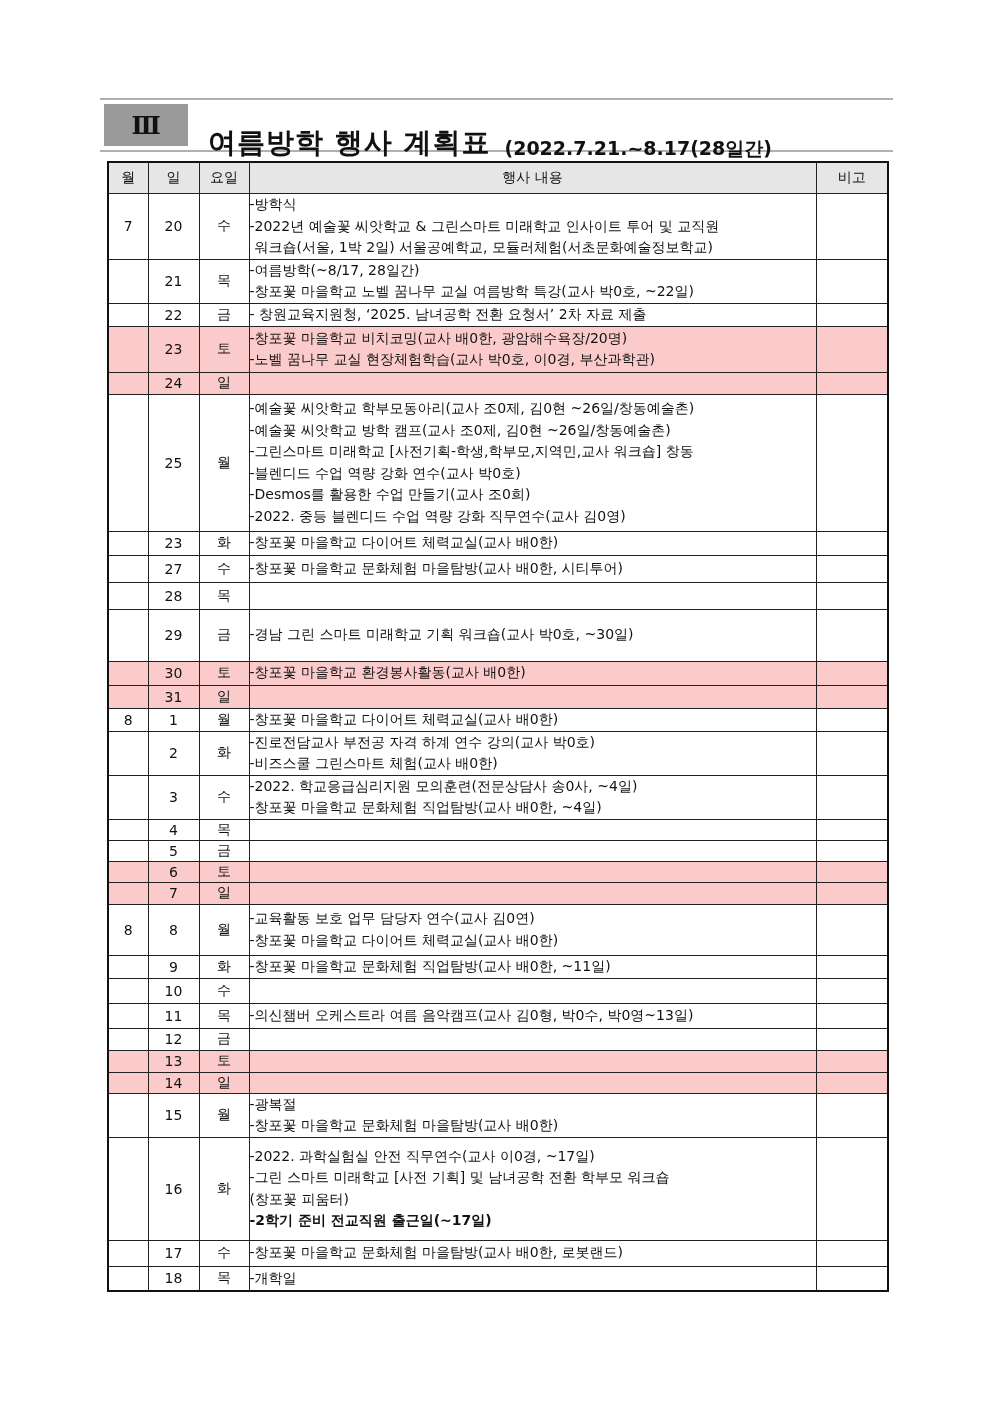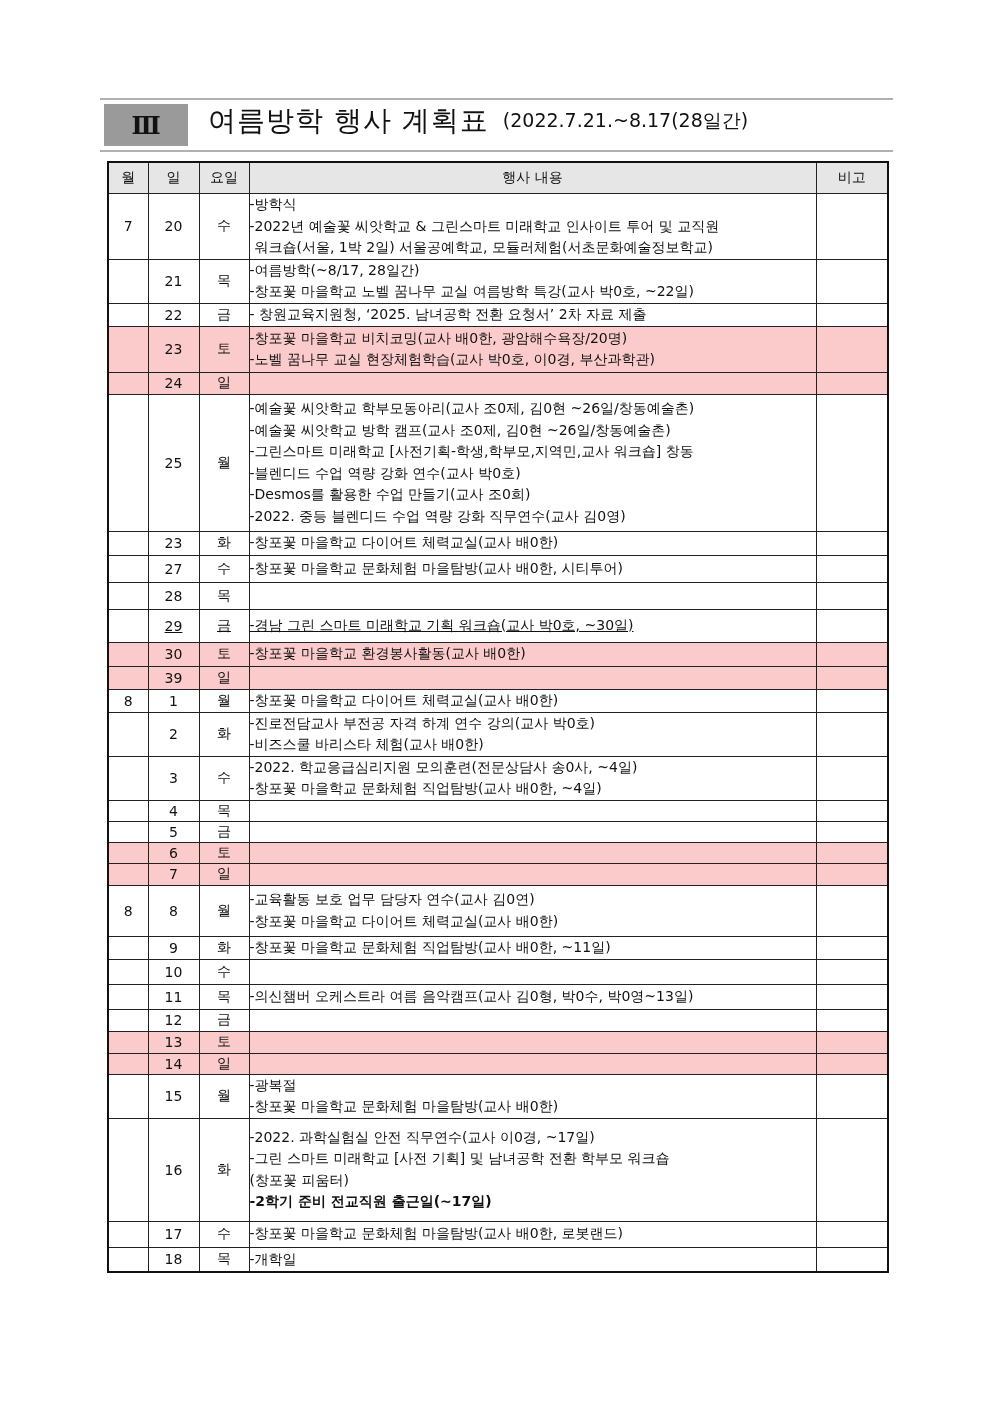--- a/index.html
+++ b/index.html
@@ -1,19 +1,19 @@
 <!DOCTYPE html>
 <html><head>
 <meta charset="utf-8">
 <style>
   html, body { margin: 0; padding: 0; background: #ffffff; }
   body { width: 992px; height: 1403px; position: relative; font-family: "DejaVu Sans", sans-serif; color: #111; }
   .title-bar { position: absolute; left: 100px; top: 98px; width: 793px; height: 50px; border-top: 2px solid #b0b0b0; border-bottom: 2px solid #b0b0b0; }
   .roman { position: absolute; left: 4px; top: 4px; width: 84px; height: 42px; background: #9a9a9a; color: #111; font-family: "DejaVu Serif", serif; font-weight: bold; font-size: 24px; display: flex; align-items: center; justify-content: center; }
-  .title-main { position: absolute; left: 108px; top: 0; height: 42px; display: flex; align-items: center; font-weight: normal; font-size: 28px; letter-spacing: 1px; white-space: nowrap; }
+  .title-main { position: absolute; left: 108px; top: 20px; height: 42px; display: flex; align-items: flex-end; font-weight: bold; font-size: 28px; letter-spacing: 1px; white-space: nowrap; }
   .title-sub { font-size: 19px; margin-left: 14px; letter-spacing: 0; }
   table.plan { position: absolute; left: 107px; top: 161px; width: 780px; border-collapse: collapse; border: 2px solid #111; table-layout: fixed; font-size: 14px; }
   table.plan th, table.plan td { border: 1px solid #222; padding: 0; }
   table.plan th { background: #e6e6e6; font-weight: normal; height: 30px; text-align: center; }
   td.c { text-align: center; vertical-align: middle; }
   td.ev { text-align: left; vertical-align: middle; padding-left: 2px; line-height: 21.5px; }
   tr.pink td { background: #fbcbcb; }
   .line { display: block; white-space: nowrap; }
   .line.bold { font-weight: bold; }
   .line.indent { padding-left: 5px; }
@@ -126,61 +126,61 @@
         </td>
         <td class="c"></td>
       </tr>
       <tr style="height: 27px;">
         <td class="c"></td>
         <td class="c">28</td>
         <td class="c">목</td>
         <td class="ev"></td>
         <td class="c"></td>
       </tr>
-      <tr style="height: 33px; text-decoration: underline;">
+      <tr style="height: 52px;">
         <td class="c"></td>
         <td class="c">29</td>
         <td class="c">금</td>
         <td class="ev">
           <span class="line">-경남 그린 스마트 미래학교 기획 워크숍(교사 박0호, ~30일)</span>
         </td>
         <td class="c"></td>
       </tr>
       <tr class="pink" style="height: 24px;">
         <td class="c"></td>
         <td class="c">30</td>
         <td class="c">토</td>
         <td class="ev">
           <span class="line">-창포꽃 마을학교 환경봉사활동(교사 배0한)</span>
         </td>
         <td class="c"></td>
       </tr>
       <tr class="pink" style="height: 23px;">
         <td class="c"></td>
-        <td class="c">39</td>
+        <td class="c">31</td>
         <td class="c">일</td>
         <td class="ev"></td>
         <td class="c"></td>
       </tr>
       <tr style="height: 23px;">
         <td class="c">8</td>
         <td class="c">1</td>
         <td class="c">월</td>
         <td class="ev">
           <span class="line">-창포꽃 마을학교 다이어트 체력교실(교사 배0한)</span>
         </td>
         <td class="c"></td>
       </tr>
       <tr style="height: 44px;">
         <td class="c"></td>
         <td class="c">2</td>
         <td class="c">화</td>
         <td class="ev">
           <span class="line">-진로전담교사 부전공 자격 하계 연수 강의(교사 박0호)</span>
-          <span class="line">-비즈스쿨 바리스타 체험(교사 배0한)</span>
+          <span class="line">-비즈스쿨 그린스마트 체험(교사 배0한)</span>
         </td>
         <td class="c"></td>
       </tr>
       <tr style="height: 44px;">
         <td class="c"></td>
         <td class="c">3</td>
         <td class="c">수</td>
         <td class="ev">
           <span class="line">-2022. 학교응급심리지원 모의훈련(전문상담사 송0사, ~4일)</span>
           <span class="line">-창포꽃 마을학교 문화체험 직업탐방(교사 배0한, ~4일)</span>

